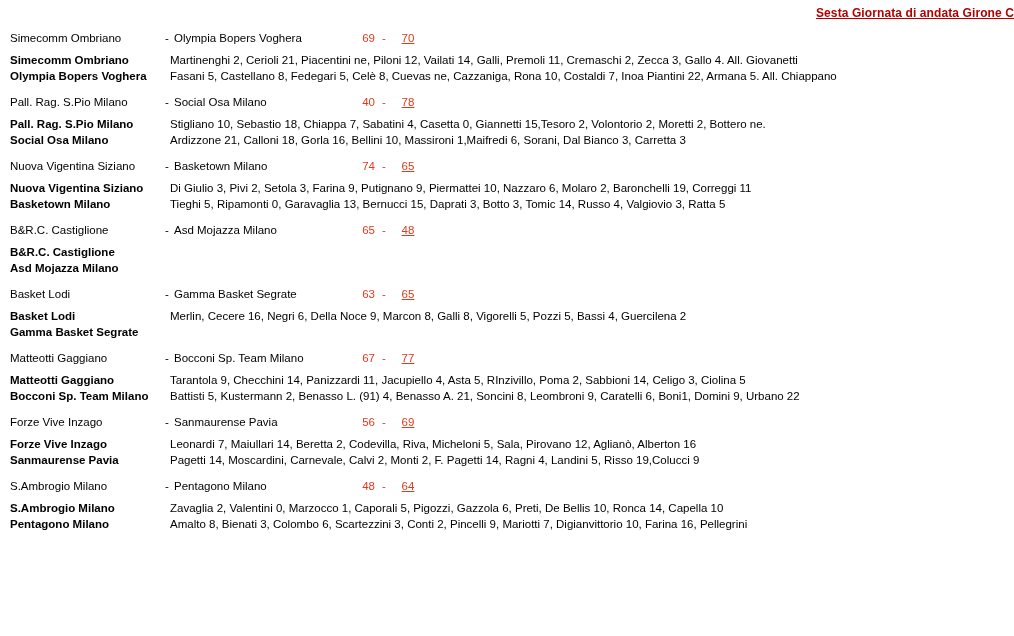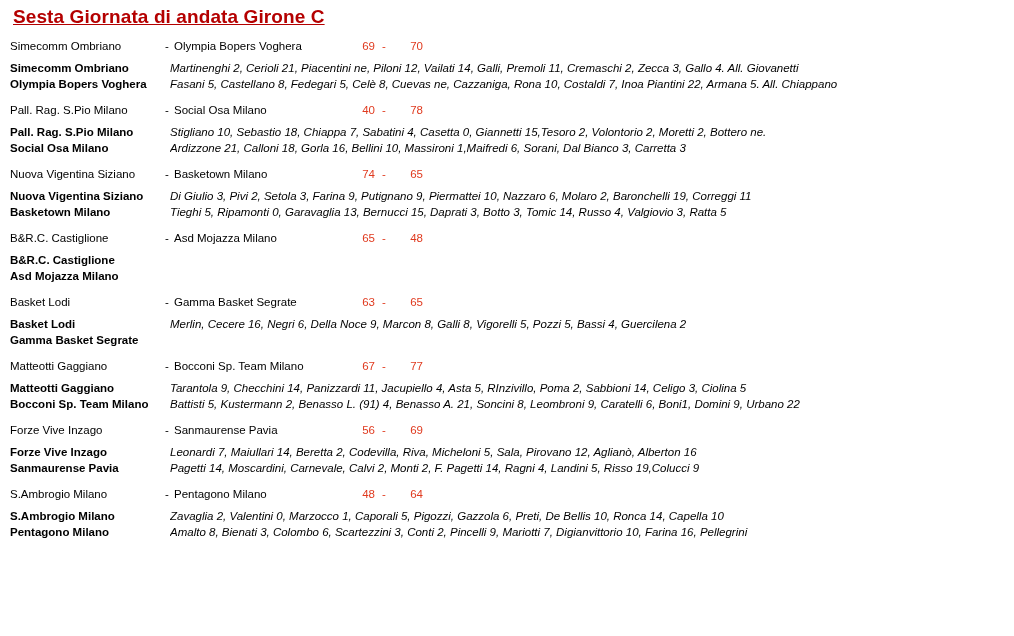--- a/index.html
+++ b/index.html
@@ -16,24 +16,25 @@
     overflow: hidden;
   }
   .page {
     position: relative;
     padding: 4px 0 0 10px;
     box-sizing: border-box;
   }
   .title {
     color: #b40000;
     font-weight: bold;
-    font-size: 19px;
+    font-size: 12px;
     text-decoration: underline;
-    margin: 2px 0 6px 3px;
+    margin: 2px 0 6px 10px;
     letter-spacing: 0.1px;
+    text-align: right;
   }
   .match {
     margin-bottom: 0px;
   }
   
   .score-line {
     display: flex;
     align-items: baseline;
     height: 24px;
     line-height: 24px;
@@ -64,22 +65,23 @@
   }
   .score-line .sc-dash {
     width: 18px;
     flex: 0 0 18px;
     text-align: center;
     color: #e03a1f;
   }
   .score-line .sc-away {
     width: 30px;
     flex: 0 0 30px;
-    text-align: right;
+    text-align: center;
     color: #e03a1f;
+    text-decoration: underline;
   }
   
   .roster {
     margin-top: 2px;
     margin-bottom: 6px;
   }
   .roster-row {
     display: flex;
     align-items: baseline;
     line-height: 16px;
@@ -89,21 +91,20 @@
     width: 160px;
     flex: 0 0 160px;
     font-weight: bold;
     color: #000;
   }
   .roster-row .players {
     flex: 1 1 auto;
     color: #000;
     overflow: hidden;
     text-overflow: clip;
-    font-style: italic;
   }
 </style>
 </head>
 <body>
 
 <div class="page">
 
   <div class="title">Sesta Giornata di andata Girone C</div>
 
   <div class="match">

